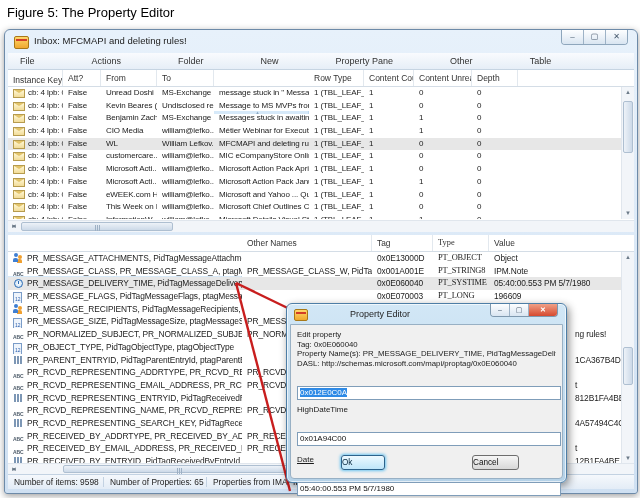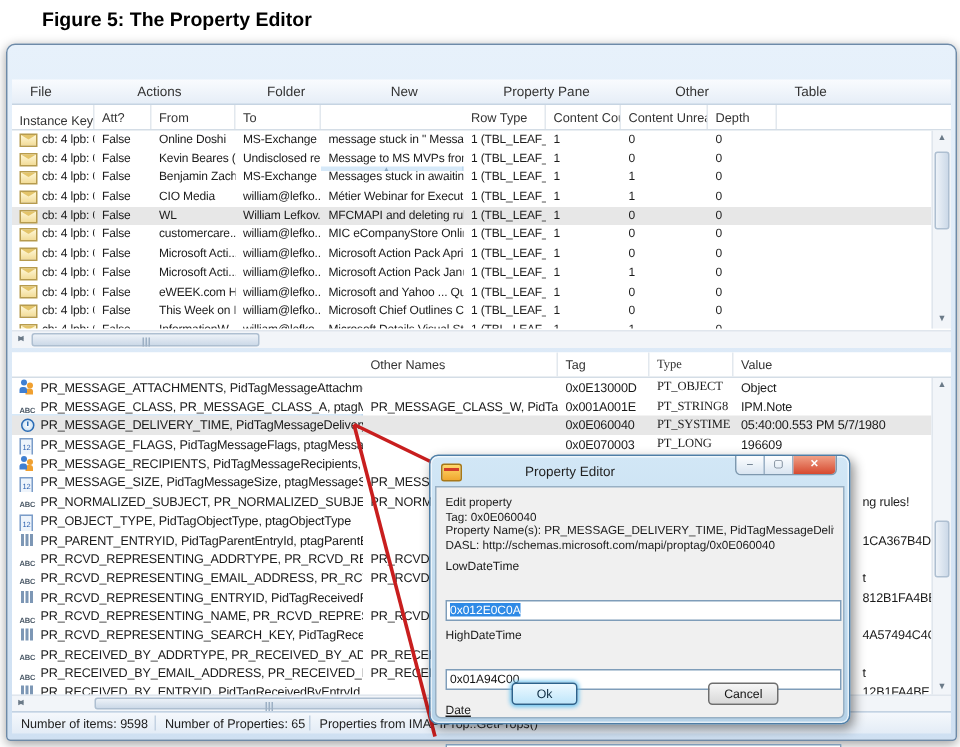--- a/index.html
+++ b/index.html
@@ -1,18 +1,18 @@
 <!DOCTYPE html>
 <html><head>
 <meta charset="utf-8">
 <style>
   html,body{margin:0;padding:0;}
   body{width:640px;height:498px;background:#ffffff;font-family:"Liberation Sans",sans-serif;}
   .stage{position:relative;width:640px;height:498px;overflow:hidden;background:#fff;}
-  .figure-title{position:absolute;left:7px;top:5px;font-size:13px;font-weight:bold;color:#000;margin-left:21px;}
+  .figure-title{position:absolute;left:7px;top:5px;font-size:13px;font-weight:normal;color:#000;}
 
   
   .win{position:absolute;left:4px;top:29px;width:632px;height:463px;
        border:1px solid #6d8aa8;border-radius:6px 6px 3px 3px;
        background:linear-gradient(#e7f1fb,#cfe0f2);
        box-shadow:0 2px 7px rgba(0,0,0,.38);}
   .titlebar{position:absolute;left:0;top:0;right:0;height:23px;}
   .appicon{position:absolute;left:9px;top:6px;width:13px;height:11px;border-radius:2px;
        background:linear-gradient(#ffd86b,#f0a830);border:1px solid #a87818;}
   .appicon::before{content:"";position:absolute;top:2px;left:1px;right:1px;height:2px;background:#d23c28;}
@@ -118,33 +118,42 @@
        font-size:7px;line-height:11px;text-align:center;border-right:1px solid #9db2c6;}
   .dbtn.close{width:28px;background:linear-gradient(#f0a086,#d6492f);color:#fff;border-right:none;font-weight:bold;}
   .dlg-body{position:absolute;left:3px;right:3px;top:20px;bottom:3px;background:#f0f0f0;
        border:1px solid #98b0c4;border-radius:0 0 4px 4px;box-sizing:border-box;padding:5px 6px;}
   .dline{font-size:7.8px;color:#1a1a1a;line-height:9.6px;white-space:nowrap;overflow:hidden;}
   .fldlbl{font-size:8px;color:#1a1a1a;margin-top:5px;white-space:nowrap;}
   .fld{width:258px;height:12px;border:1px solid #7f9db9;background:#fff;font-size:8px;color:#111;
        line-height:12px;padding:0 2px;margin-top:18px;white-space:nowrap;overflow:hidden;}
   .seltext{background:#2e8ae6;color:#fff;}
   .dlg-buttons{position:absolute;left:0;right:0;bottom:8px;height:15px;}
-  .btn{position:absolute;height:15px;font-size:8.2px;text-align:center;line-height:14px;border-radius:3px;box-sizing:border-box;}
+  .btn{position:absolute;height:15px;font-size:8.2px;line-height:14px;border-radius:3px;box-sizing:border-box;}
   .btn-ok{left:50px;width:44px;border:1px solid #2c628b;background:linear-gradient(#edf9ff,#bfe6fa);
        box-shadow:0 0 3px 1px #6cc4f0;color:#0a2a40;}
   .btn-cancel{left:181px;width:47px;border:1px solid #6e6e6e;background:linear-gradient(#f6f6f6,#d8d8d8);color:#111;}
 </style>
 </head>
 <body>
 
 <div class="stage">
 
   <div class="figure-title">Figure 5: The Property Editor</div>
 
   <div class="win">
+    <div class="titlebar">
+      <span class="appicon"></span>
+      <span class="win-title">Inbox: MFCMAPI and deleting rules!</span>
+      <span class="winbtns">
+          <span class="wbtn">–</span>
+          <span class="wbtn">▢</span>
+          <span class="wbtn">✕</span>
+        </span>
+    </div>
 
     <div class="menubar">
       <span class="menu-item">File</span>
       <span class="menu-item">Actions</span>
       <span class="menu-item">Folder</span>
       <span class="menu-item">New</span>
       <span class="menu-item">Property Pane</span>
       <span class="menu-item">Other</span>
       <span class="menu-item">Table</span>
     </div>
@@ -162,21 +171,21 @@
         <div class="hcell c-d">Depth</div>
         <div class="hcell hfill"></div>
       </div>
       <div class="rows" id="msg-rows">
           <div class="mrow">
     <div class="mc c-ik">
               <span class="env"></span>
               <span>cb: 4 lpb: 00...</span>
             </div>
     <div class="mc c-att">False</div>
-    <div class="mc c-from">Online Doshi</div>
+    <div class="mc c-from">Unread Doshi</div>
     <div class="mc c-to">MS-Exchange ...</div>
     <div class="mc c-subj">message stuck in " Message...</div>
     <div class="mc c-rt">1 (TBL_LEAF_R...</div>
     <div class="mc c-cc">1</div>
     <div class="mc c-cu">0</div>
     <div class="mc c-d">0</div>
   </div>
           <div class="mrow">
     <div class="mc c-ik">
               <span class="env"></span>
@@ -545,21 +554,20 @@
         <span class="dbtn">–</span>
         <span class="dbtn">▢</span>
         <span class="dbtn close">✕</span>
       </span>
     <div class="dlg-body">
       <div class="dline">Edit property</div>
       <div class="dline">Tag: 0x0E060040</div>
       <div class="dline">Property Name(s): PR_MESSAGE_DELIVERY_TIME, PidTagMessageDeliveryTime</div>
       <div class="dline">DASL: http://schemas.microsoft.com/mapi/proptag/0x0E060040</div>
 
-      <div class="fldlbl">LowDateTime</div>
       <div class="fld"><span class="seltext">0x012E0C0A</span></div>
 
       <div class="fldlbl">HighDateTime</div>
       <div class="fld">0x01A94C00</div>
 
       <div class="fldlbl" style="margin-top:9px;text-decoration:underline;">Date</div>
       <div class="fld">05:40:00.553 PM 5/7/1980</div>
 
       <div class="dlg-buttons">
         <div class="btn btn-ok">Ok</div>

